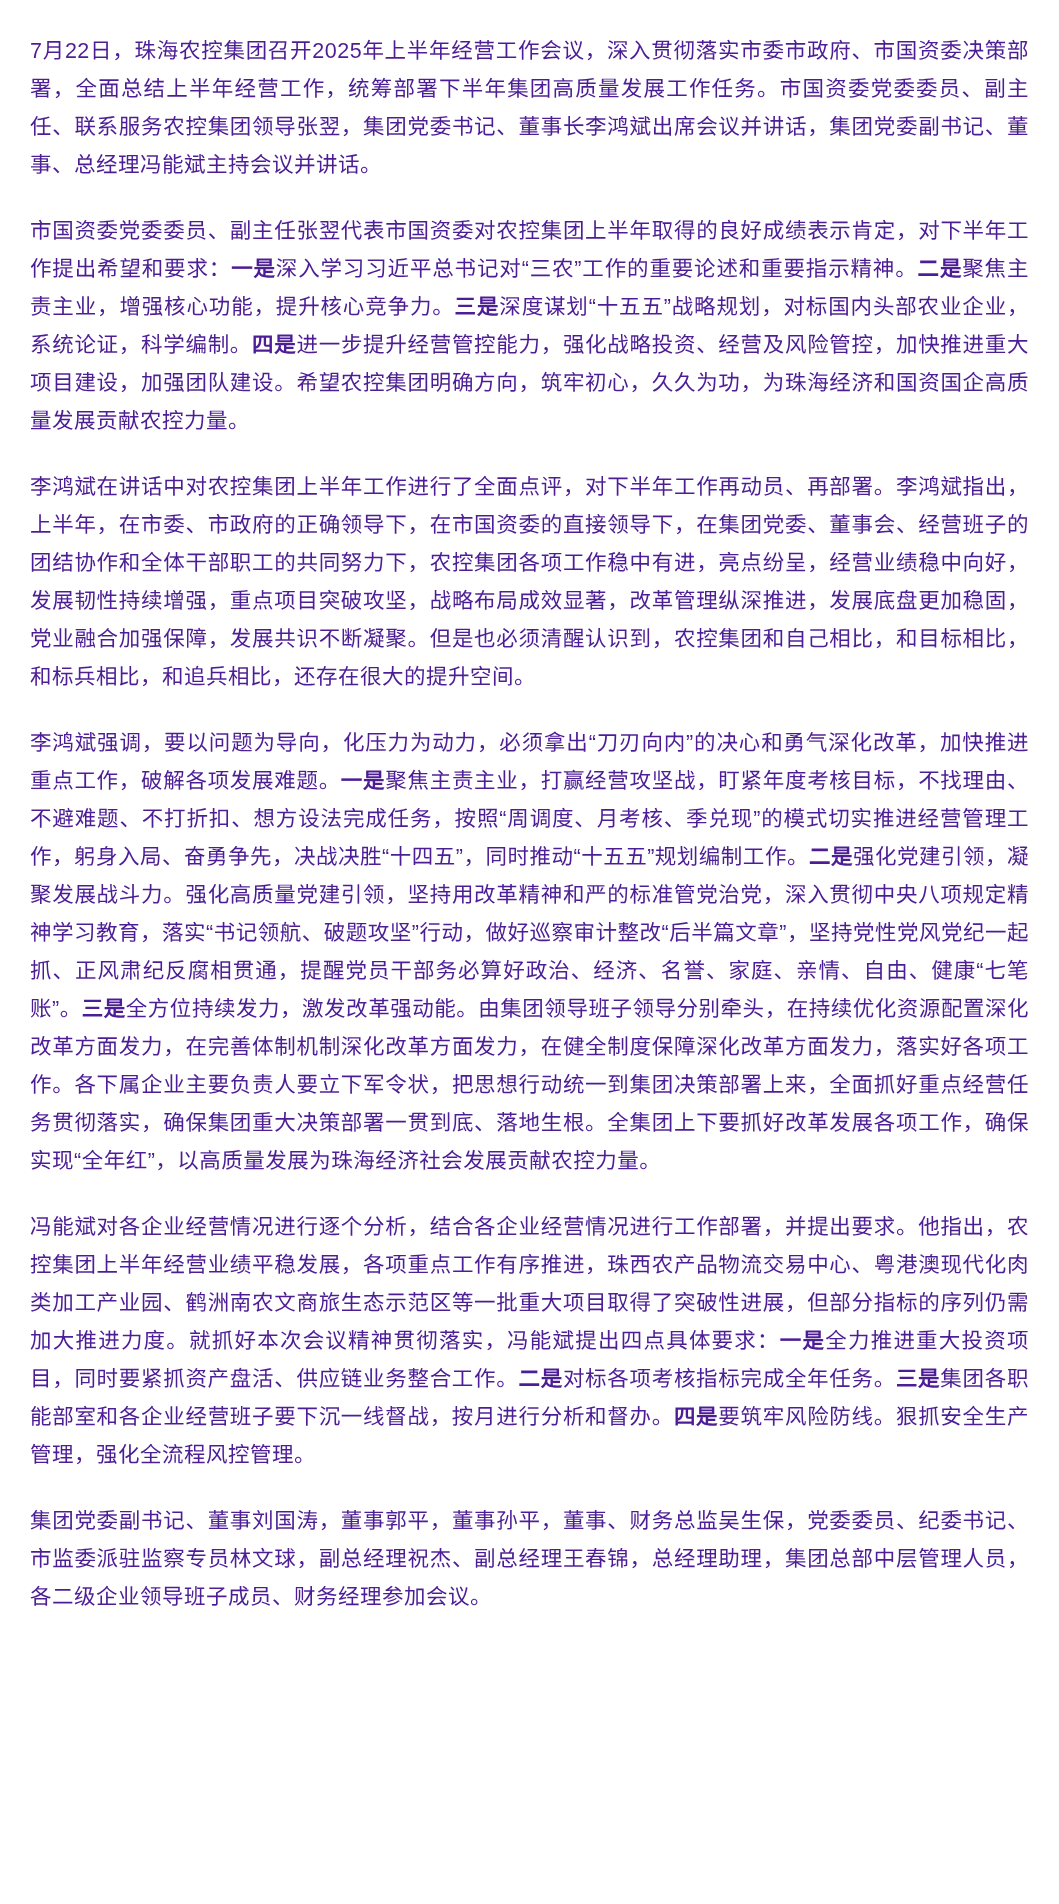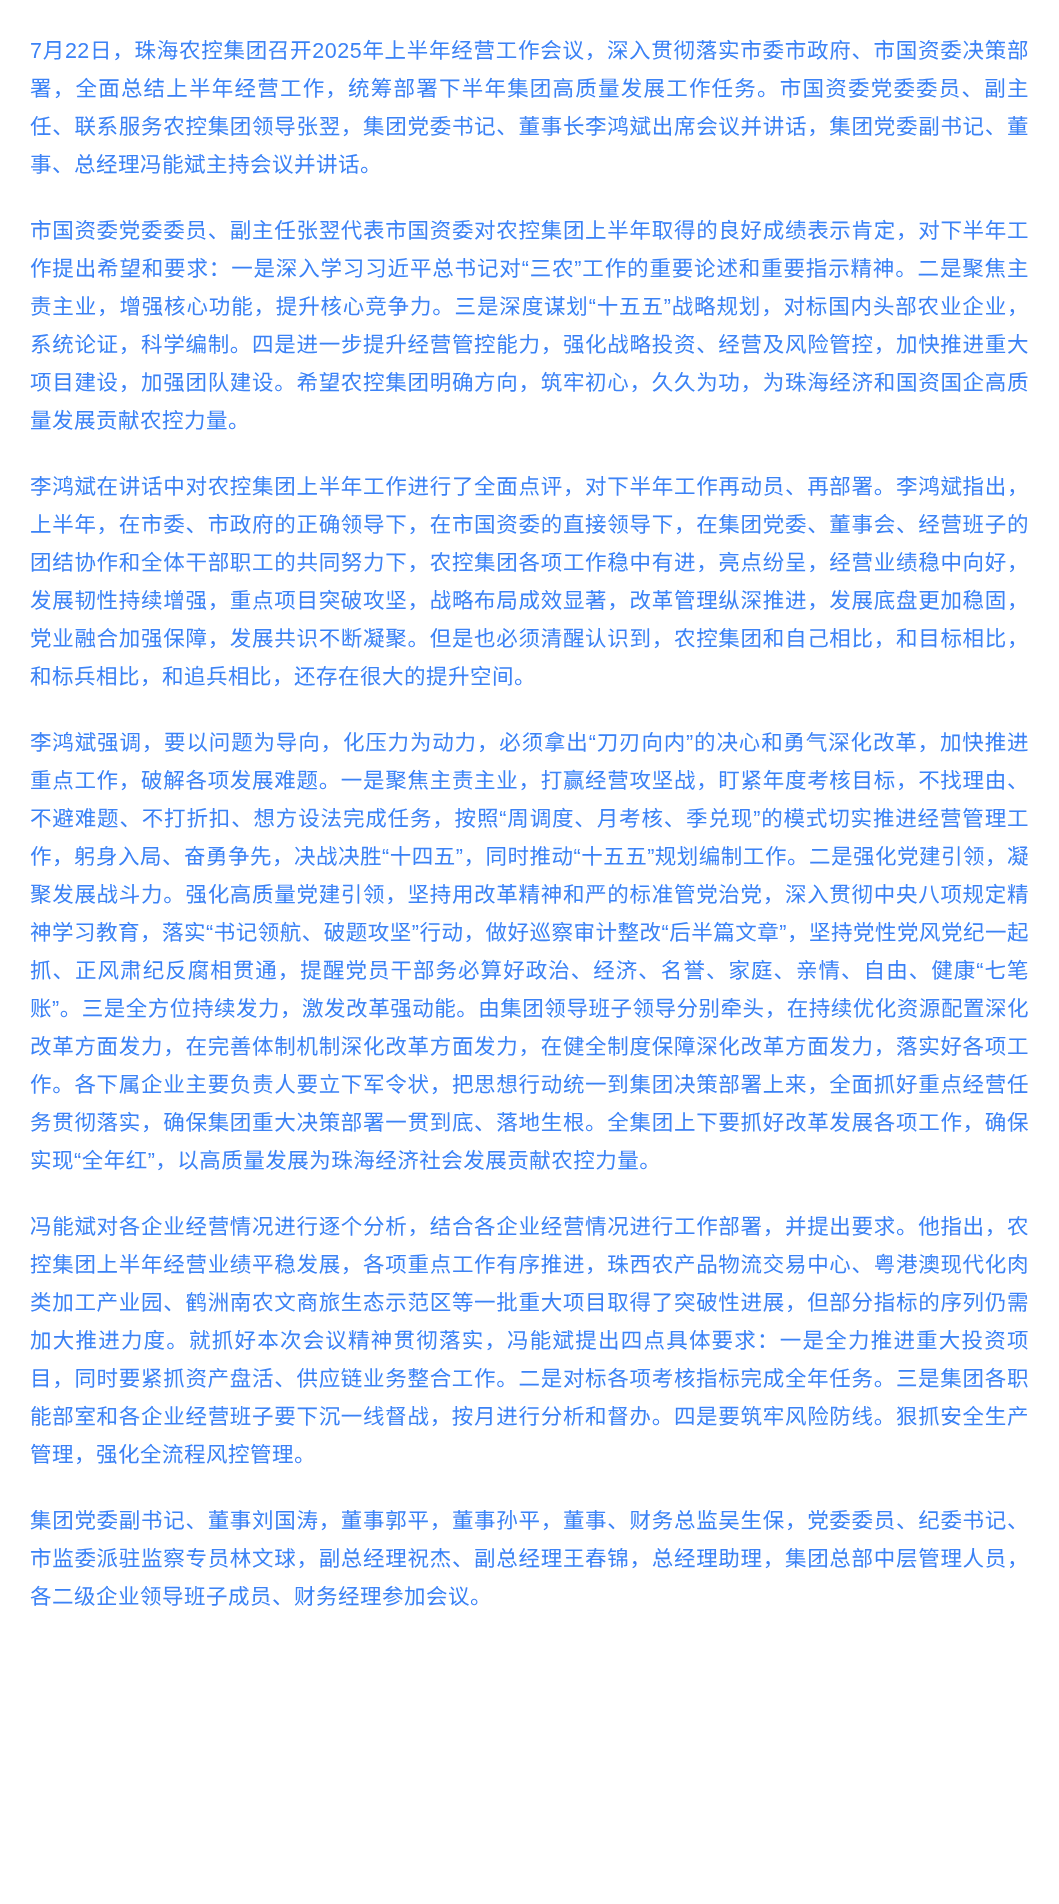--- a/index.html
+++ b/index.html
@@ -14,31 +14,31 @@
     font-family: "Liberation Sans", "DejaVu Sans", sans-serif;
   }
   .article {
     padding: 32px 30px 30px 30px;
     box-sizing: border-box;
   }
   .article p {
     margin: 0 0 28px 0;
     font-size: 21.5px;
     line-height: 38px;
-    color: #3b82f6;
+    color: #4c1d95;
     text-align: justify;
     text-justify: inter-ideograph;
     letter-spacing: 0.5px;
     word-break: break-all;
   }
   .article p:last-child {
     margin-bottom: 18px;
   }
   .article .em-run {
-    font-weight: normal;
+    font-weight: bold;
   }
 </style>
 </head>
 <body>
 
 <main class="article">
     <p><span>7月22日，珠海农控集团召开2025年上半年经营工作会议，深入贯彻落实市委市政府、市国资委决策部署，全面总结上半年经营工作，统筹部署下半年集团高质量发展工作任务。市国资委党委委员、副主任、联系服务农控集团领导张翌，集团党委书记、董事长李鸿斌出席会议并讲话，集团党委副书记、董事、总经理冯能斌主持会议并讲话。</span></p>
     <p><span>市国资委党委委员、副主任张翌代表市国资委对农控集团上半年取得的良好成绩表示肯定，对下半年工作提出希望和要求：</span><span class="em-run">一是</span><span>深入学习习近平总书记对“三农”工作的重要论述和重要指示精神。</span><span class="em-run">二是</span><span>聚焦主责主业，增强核心功能，提升核心竞争力。</span><span class="em-run">三是</span><span>深度谋划“十五五”战略规划，对标国内头部农业企业，系统论证，科学编制。</span><span class="em-run">四是</span><span>进一步提升经营管控能力，强化战略投资、经营及风险管控，加快推进重大项目建设，加强团队建设。希望农控集团明确方向，筑牢初心，久久为功，为珠海经济和国资国企高质量发展贡献农控力量。</span></p>
     <p><span>李鸿斌在讲话中对农控集团上半年工作进行了全面点评，对下半年工作再动员、再部署。李鸿斌指出，上半年，在市委、市政府的正确领导下，在市国资委的直接领导下，在集团党委、董事会、经营班子的团结协作和全体干部职工的共同努力下，农控集团各项工作稳中有进，亮点纷呈，经营业绩稳中向好，发展韧性持续增强，重点项目突破攻坚，战略布局成效显著，改革管理纵深推进，发展底盘更加稳固，党业融合加强保障，发展共识不断凝聚。但是也必须清醒认识到，农控集团和自己相比，和目标相比，和标兵相比，和追兵相比，还存在很大的提升空间。</span></p>
     <p><span>李鸿斌强调，要以问题为导向，化压力为动力，必须拿出“刀刃向内”的决心和勇气深化改革，加快推进重点工作，破解各项发展难题。</span><span class="em-run">一是</span><span>聚焦主责主业，打赢经营攻坚战，盯紧年度考核目标，不找理由、不避难题、不打折扣、想方设法完成任务，按照“周调度、月考核、季兑现”的模式切实推进经营管理工作，躬身入局、奋勇争先，决战决胜“十四五”，同时推动“十五五”规划编制工作。</span><span class="em-run">二是</span><span>强化党建引领，凝聚发展战斗力。强化高质量党建引领，坚持用改革精神和严的标准管党治党，深入贯彻中央八项规定精神学习教育，落实“书记领航、破题攻坚”行动，做好巡察审计整改“后半篇文章”，坚持党性党风党纪一起抓、正风肃纪反腐相贯通，提醒党员干部务必算好政治、经济、名誉、家庭、亲情、自由、健康“七笔账”。</span><span class="em-run">三是</span><span>全方位持续发力，激发改革强动能。由集团领导班子领导分别牵头，在持续优化资源配置深化改革方面发力，在完善体制机制深化改革方面发力，在健全制度保障深化改革方面发力，落实好各项工作。各下属企业主要负责人要立下军令状，把思想行动统一到集团决策部署上来，全面抓好重点经营任务贯彻落实，确保集团重大决策部署一贯到底、落地生根。全集团上下要抓好改革发展各项工作，确保实现“全年红”，以高质量发展为珠海经济社会发展贡献农控力量。</span></p>

